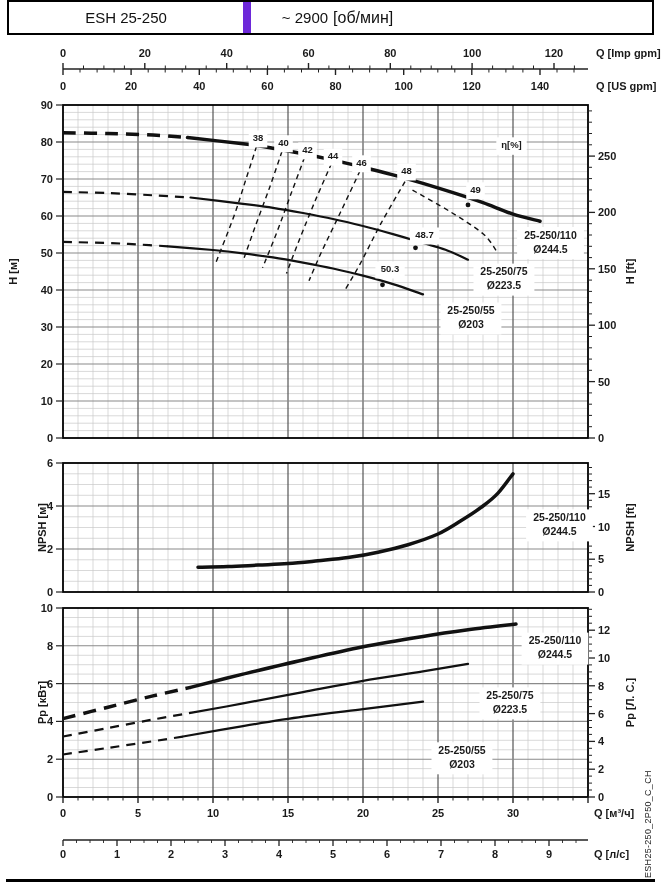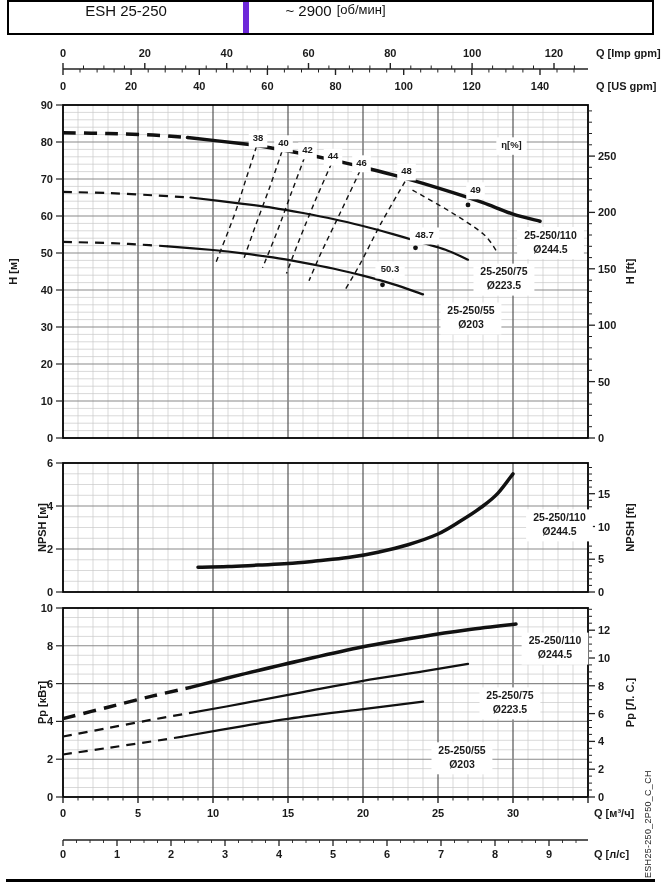--- a/index.html
+++ b/index.html
@@ -1,24 +1,24 @@
 <!DOCTYPE html>
 <html><head>
 <meta charset="utf-8">
 <style>
   html,body{margin:0;padding:0;background:#fff}
   .page{position:relative;width:661px;height:886px;background:#fff;
         font-family:"Liberation Sans",sans-serif;overflow:hidden}
   .hdr{position:absolute;left:7px;top:0;width:643px;height:31px;
        border:2px solid #000;display:flex}
-  .hcell{display:flex;align-items:flex-start;justify-content:center;gap:5px;height:100%}
-  .hcell + .hcell{border-left:6px solid #6d28d9}
+  .hcell{display:flex;align-items:center;justify-content:center;gap:5px;height:100%}
+  .hcell + .hcell{border-left:8px solid #6d28d9}
   .c1{width:234px}.c2{width:173px}.c3{flex:1}
   .h-main{font-size:15px;color:#111}
-  .h-sub{font-size:13px;color:#111}
+  .h-sub{font-size:16px;color:#111}
   .side-code{position:absolute;left:643px;top:878px;transform:rotate(-90deg);
              transform-origin:0 0;font-size:9px;color:#222;white-space:nowrap;
              letter-spacing:.3px}
   .botline{position:absolute;left:6px;top:879px;width:649px;height:3px;background:#000}
   svg text{font-family:"Liberation Sans",sans-serif;fill:#1a1a1a}
   .tick{font-size:11px;font-weight:700}
   .axt{font-size:11px;font-weight:700}
   .clb{font-size:10.5px;font-weight:700}
   .eff{font-size:9.5px;font-weight:700}
   .ttl{font-size:11px;font-weight:700}

